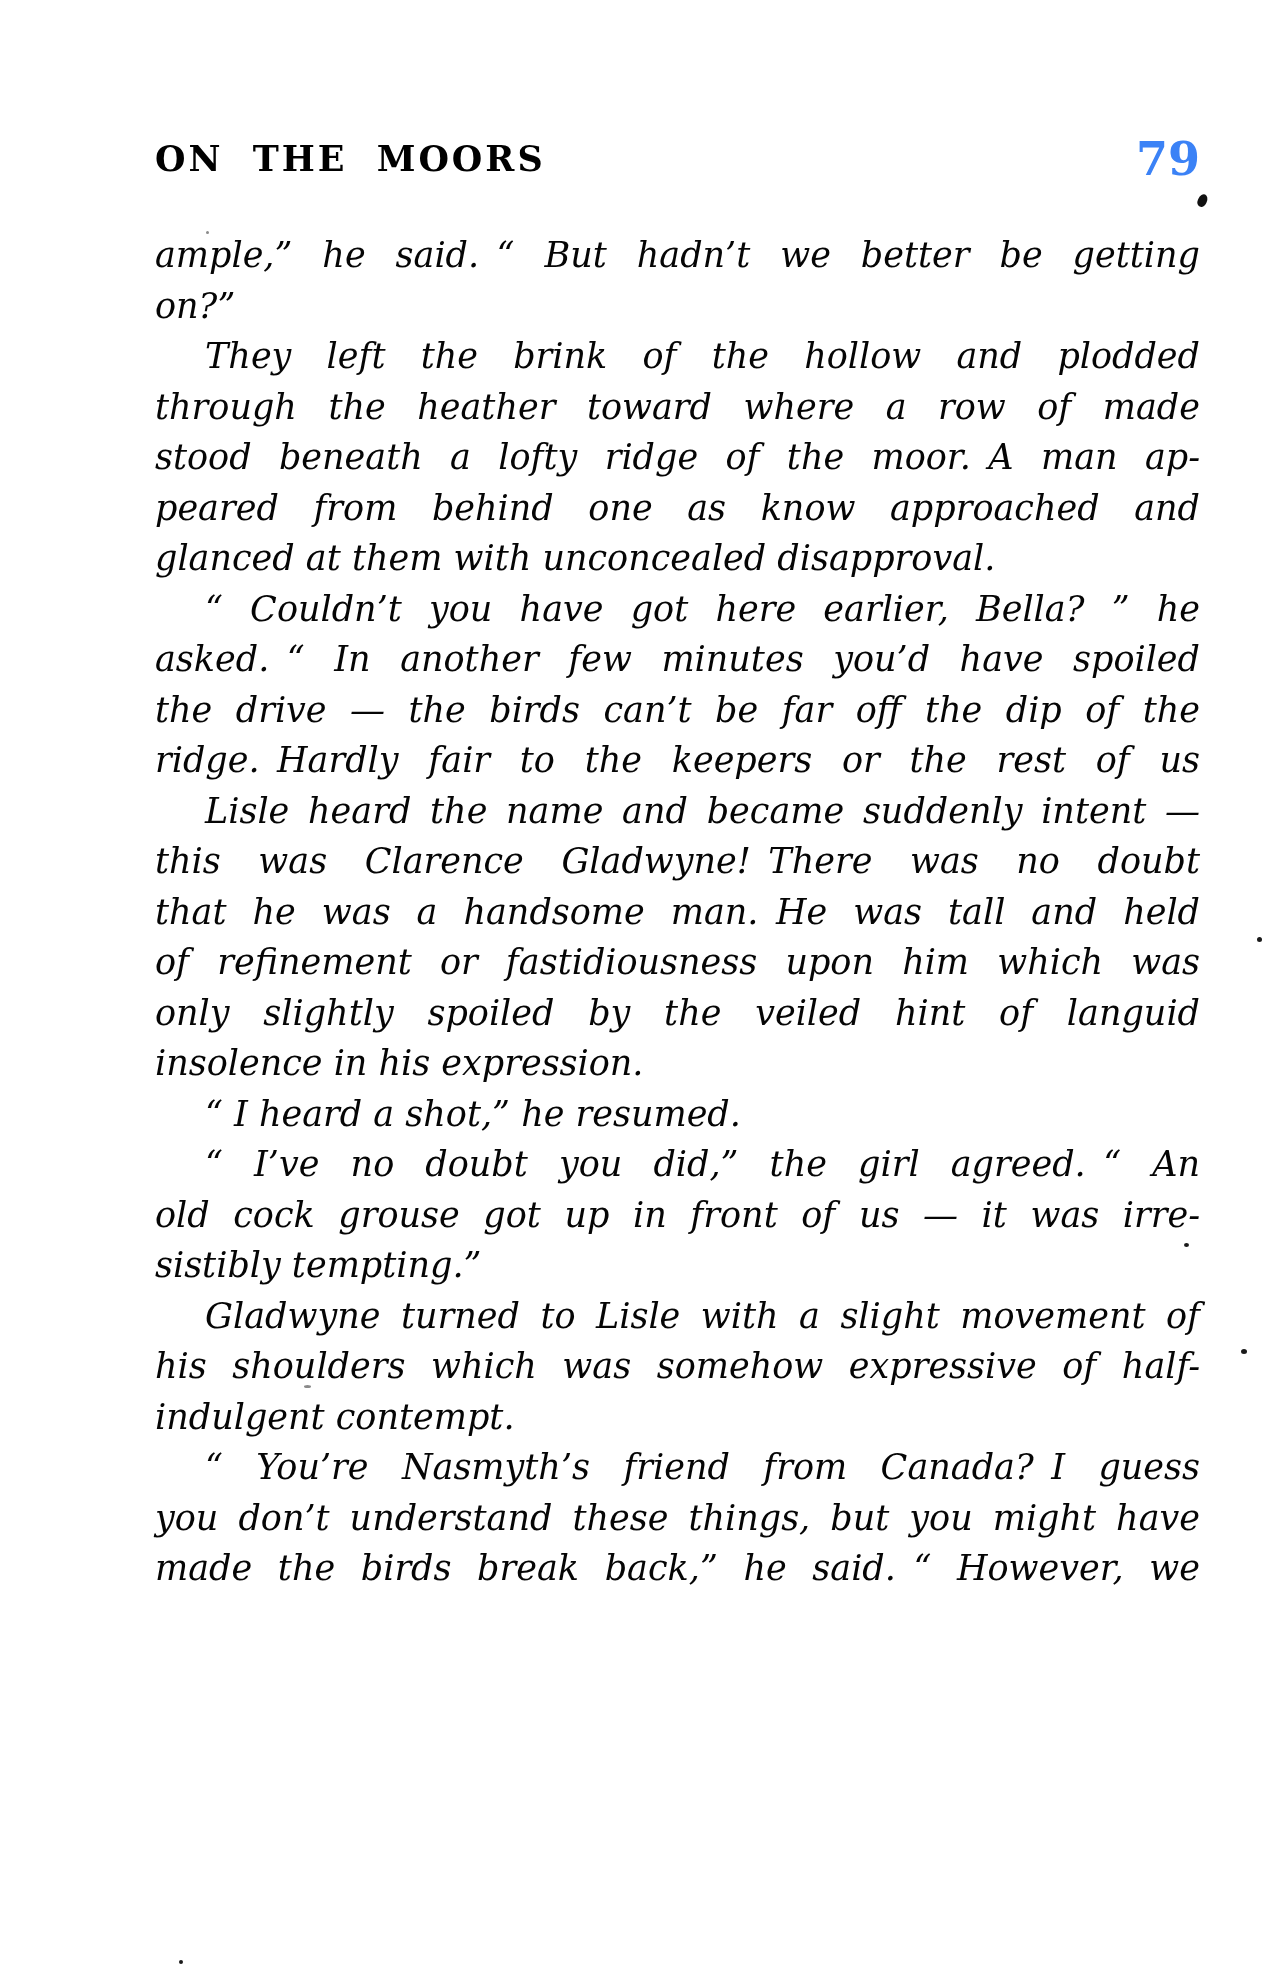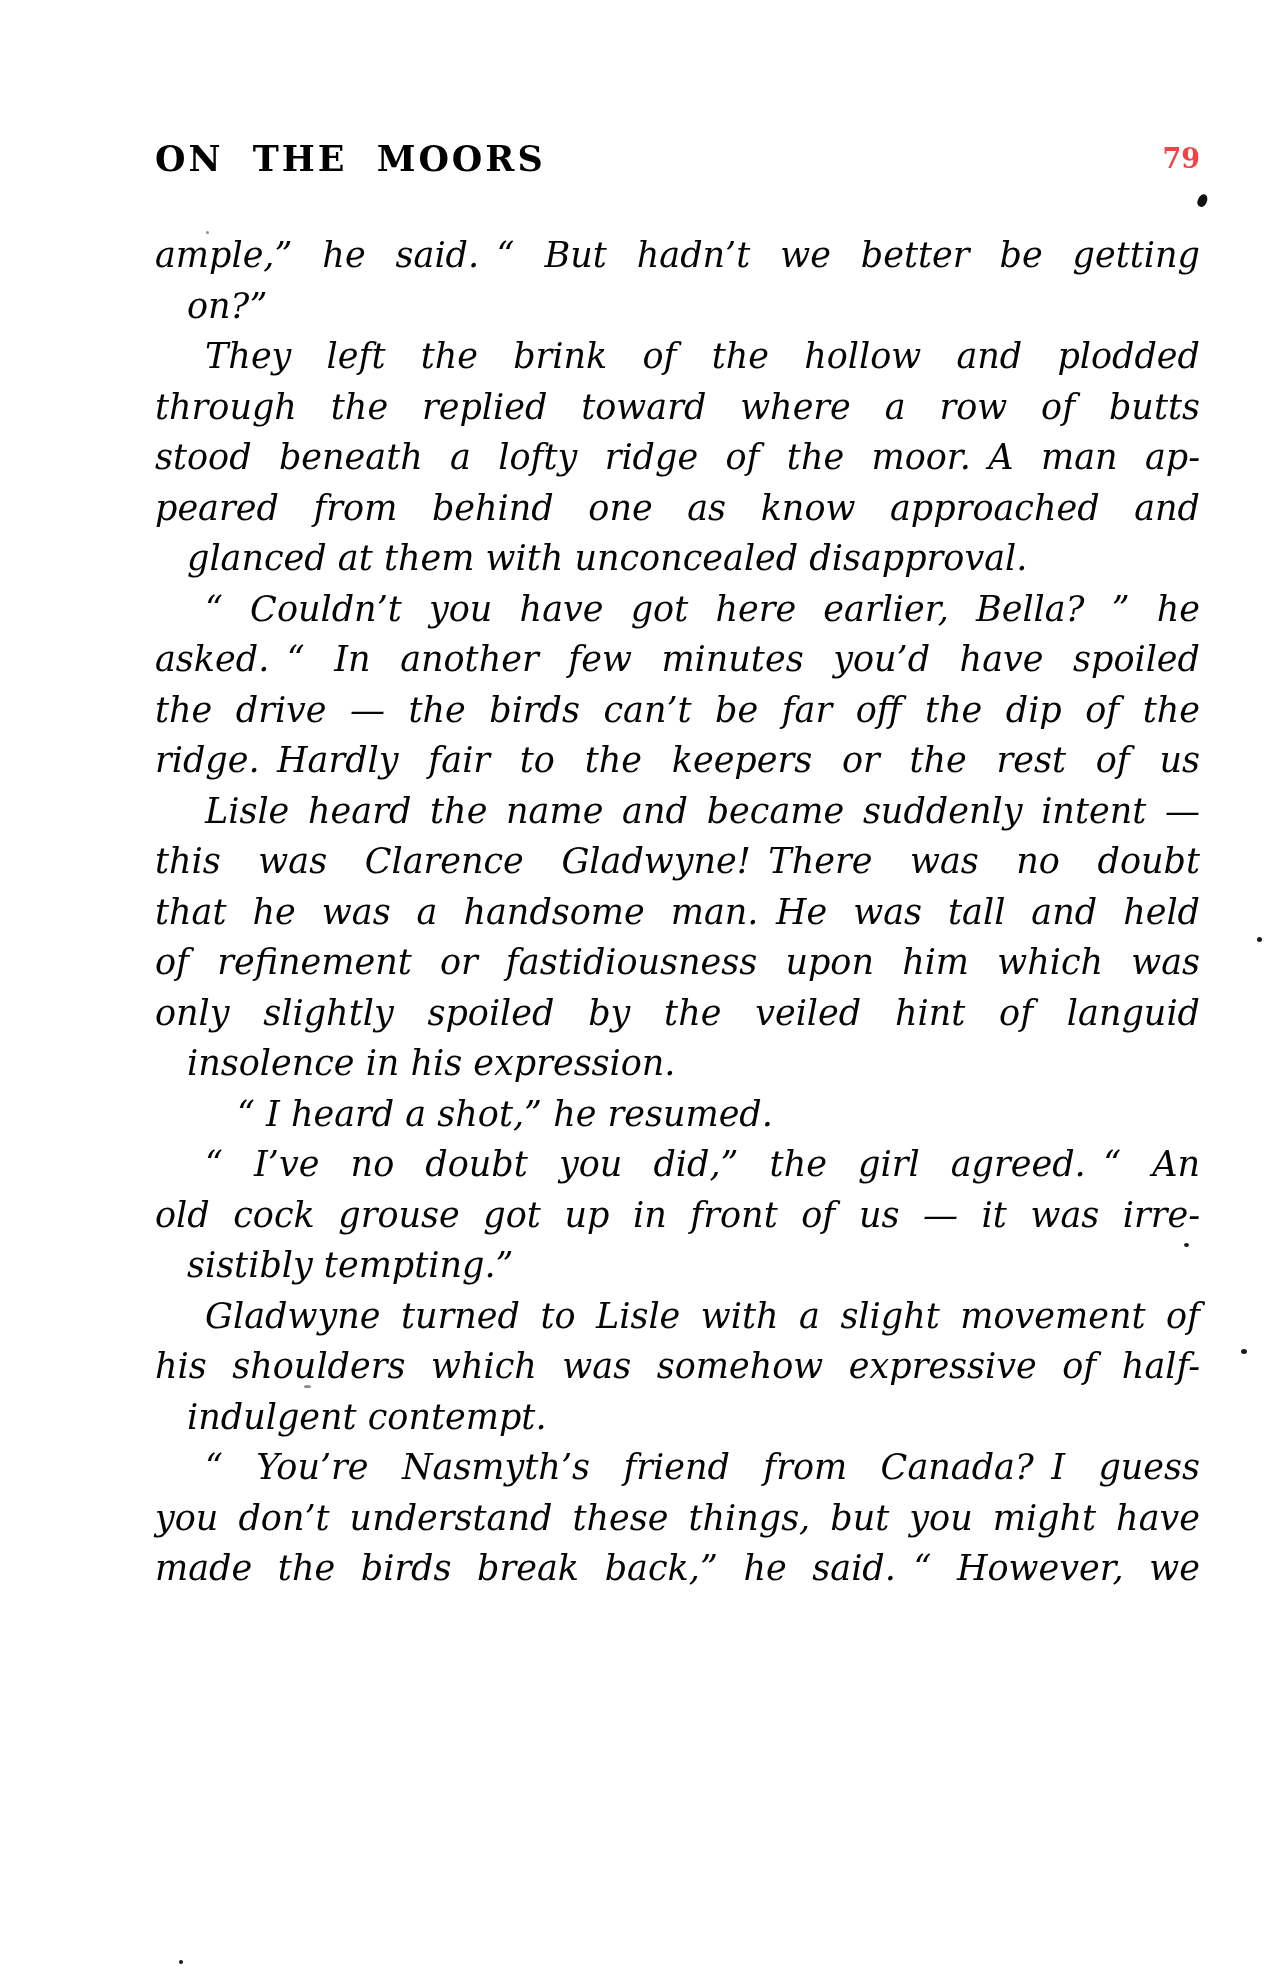--- a/index.html
+++ b/index.html
@@ -27,45 +27,44 @@
     line-height: 46px;
     font-weight: 700;
     letter-spacing: 3px;
     word-spacing: 14px;
     color: #000;
   }
   .page-number {
     position: absolute;
     right: 0;
     top: 0;
-    font-size: 27px;
+    font-size: 46px;
     line-height: 46px;
     font-weight: 700;
-    color: #ef4444;
+    color: #3b82f6;
   }
   .page-body {
     position: absolute;
     top: 230px;
     left: 155px;
     width: 1045px;
     font-size: 35px;
     line-height: 50.5px;
     color: #050505;
     font-style: italic;
   }
   .paragraph { margin: 0; }
   .tline {
     text-align: justify;
     text-align-last: justify;
     white-space: normal;
   }
   .tline.last {
     text-align: left;
     text-align-last: left;
-    margin-left: 32px;
   }
   .tline.indent { text-indent: 50px; }
 
   
   .speck {
     position: absolute;
     background: #1a1a1a;
     border-radius: 50%;
   }
   .speck.stray-apostrophe {
@@ -86,21 +85,21 @@
     <div class="page-number">79</div>
   </div>
 
   <div class="page-body">
       <div class="paragraph">
         <div class="tline">ample,” he said. “ But hadn’t we better be getting</div>
         <div class="tline last">on?”</div>
       </div>
       <div class="paragraph">
         <div class="tline indent">They left the brink of the hollow and plodded</div>
-        <div class="tline">through the replied toward where a row of butts</div>
+        <div class="tline">through the heather toward where a row of made</div>
         <div class="tline">stood beneath a lofty ridge of the moor. A man ap-</div>
         <div class="tline">peared from behind one as know approached and</div>
         <div class="tline last">glanced at them with unconcealed disapproval.</div>
       </div>
       <div class="paragraph">
         <div class="tline indent">“ Couldn’t you have got here earlier, Bella? ” he</div>
         <div class="tline">asked. “ In another few minutes you’d have spoiled</div>
         <div class="tline">the drive — the birds can’t be far off the dip of the</div>
         <div class="tline">ridge. Hardly fair to the keepers or the rest of us</div>
       </div>

